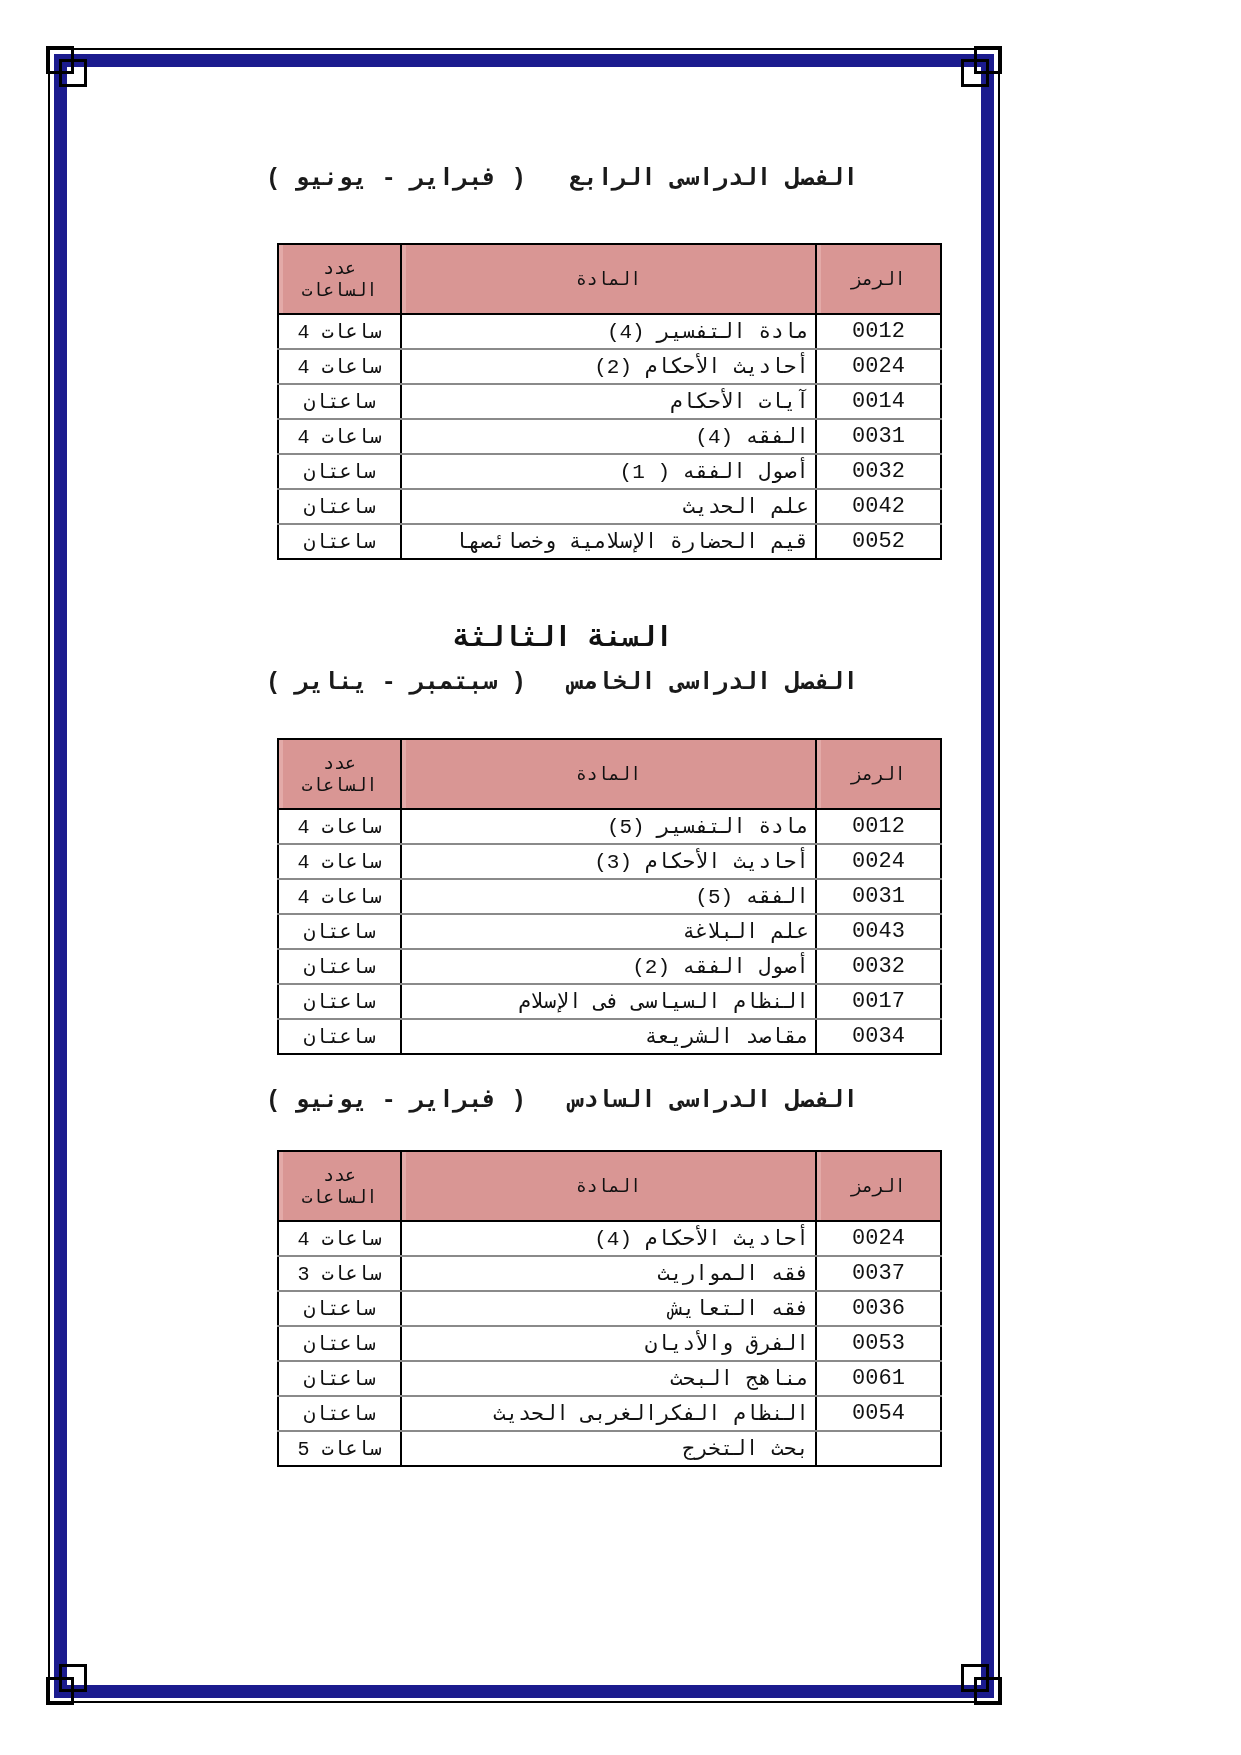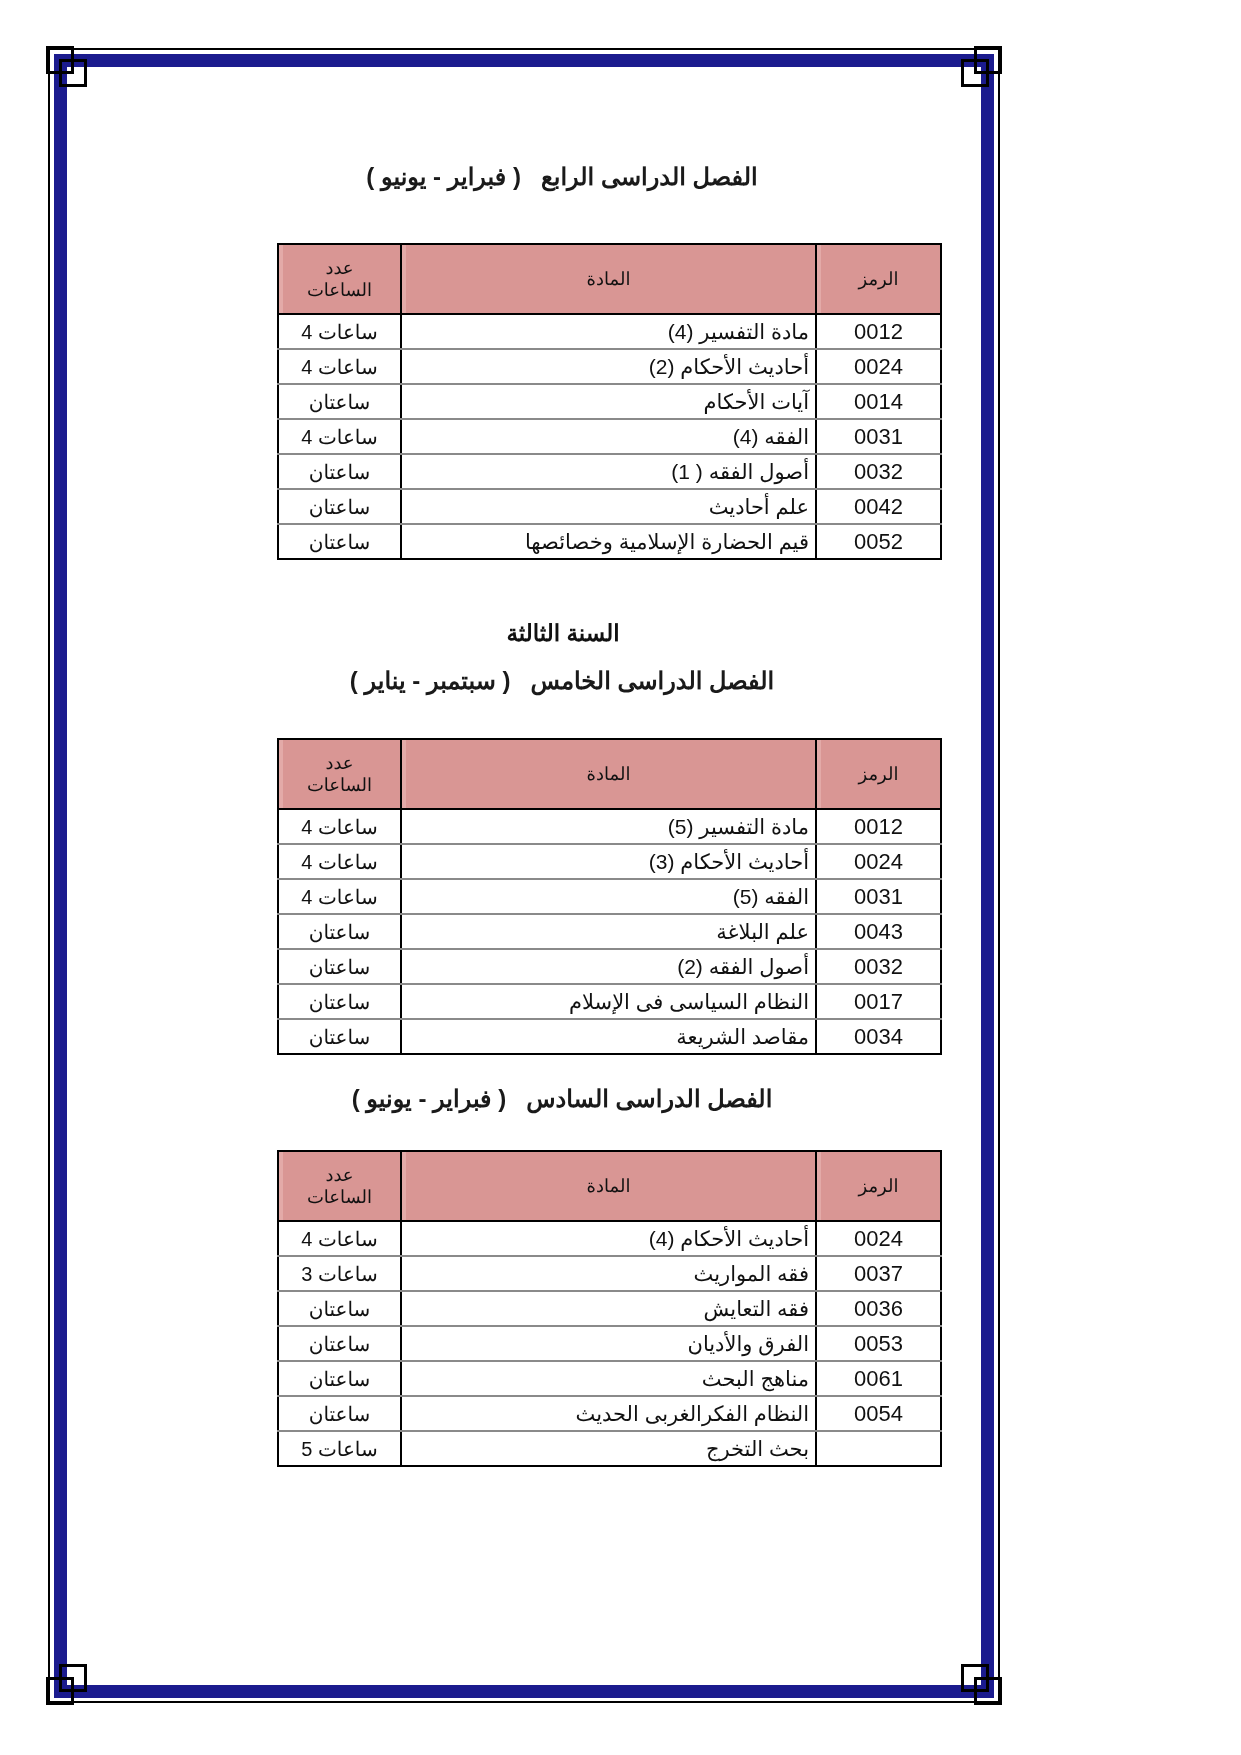--- a/index.html
+++ b/index.html
@@ -1,20 +1,20 @@
 <!DOCTYPE html>
 <html lang="ar"><head>
 <meta charset="utf-8">
 <style>
   html,body{margin:0;padding:0;background:#ffffff;}
   .page{
     position:relative;
     width:1047px;height:1755px;
     background:#ffffff;
-    font-family:Liberation Sans, sans-serif;
+    font-family:Liberation Mono, monospace;
     overflow:hidden;
   }
   
   .frame-outline{
     position:absolute;top:48px;left:48px;right:47px;bottom:52px;
     border:2px solid #000;
   }
   .frame-band{
     position:absolute;top:54px;left:54px;right:53px;bottom:57px;
     border:13px solid #1b1b8e;
@@ -32,21 +32,21 @@
 
   
   .sem-title{
     position:absolute;left:562px;transform:translateX(-50%);
     direction:rtl;white-space:pre;
     font-size:24px;font-weight:600;color:#1a1a1a;
   }
   .year-title{
     position:absolute;left:563px;transform:translateX(-50%);
     direction:rtl;white-space:pre;
-    font-size:23px;font-weight:bold;color:#111;
+    font-size:28px;font-weight:bold;color:#111;
   }
   #title-1{top:163px;}
   #year-3{top:620px;}
   #title-2{top:667px;}
   #title-3{top:1085px;}
 
   
   table.course{
     position:absolute;left:277px;width:663px;
     direction:rtl;
@@ -141,21 +141,21 @@
       <td class="subject">الفقه (4)</td>
       <td class="hours" dir="ltr">4 ساعات</td>
     </tr>
     <tr>
       <td class="code">0032</td>
       <td class="subject">أصول الفقه ( 1)</td>
       <td class="hours" dir="ltr">ساعتان</td>
     </tr>
     <tr>
       <td class="code">0042</td>
-      <td class="subject">علم  أحاديث</td>
+      <td class="subject">علم  الحديث</td>
       <td class="hours" dir="ltr">ساعتان</td>
     </tr>
     <tr>
       <td class="code">0052</td>
       <td class="subject">قيم الحضارة  الإسلامية وخصائصها</td>
       <td class="hours" dir="ltr">ساعتان</td>
     </tr>
   </tbody>
     </table>
 

